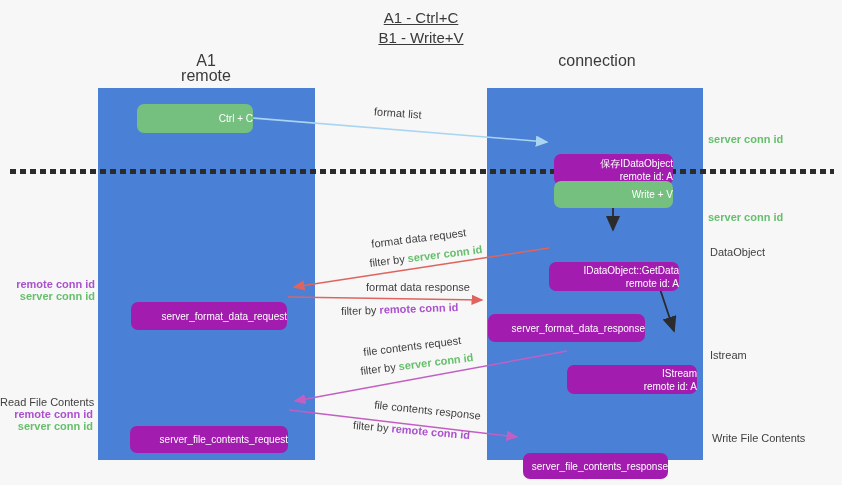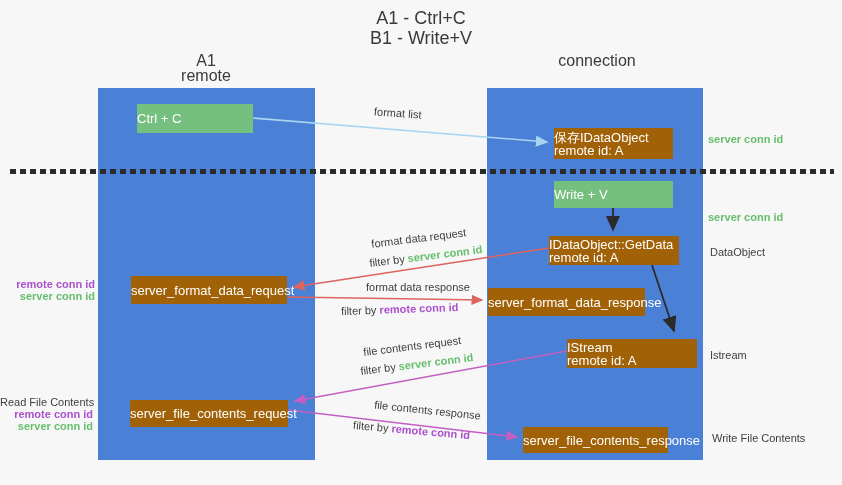--- a/index.html
+++ b/index.html
@@ -3,34 +3,34 @@
 <meta charset="utf-8">
 <style>
   html,body{margin:0;padding:0;}
   body{
     width:842px;height:485px;position:relative;overflow:hidden;
     background:#f7f7f7;color:#3c3c3c;
     font-family:"Liberation Sans",sans-serif;
   }
   .title{
     position:absolute;top:8px;left:0;width:842px;text-align:center;
-    font-size:18px;line-height:20px;color:#3a3a3a;
+    font-size:15px;line-height:20px;color:#3a3a3a;text-decoration:underline;
   }
   .lane{position:absolute;top:88px;height:372px;background:#4a80d5;}
   .lane-head{
     position:absolute;top:53px;width:120px;text-align:center;
     font-size:16px;line-height:15px;color:#3a3a3a;
   }
   .node{
-    position:absolute;display:flex;flex-direction:column;align-items:flex-start;
-    justify-content:center;color:#fff;font-size:13px;line-height:13px;
-    text-align:center;white-space:nowrap;
+    position:absolute;display:flex;flex-direction:column;align-items:flex-end;
+    justify-content:center;color:#fff;font-size:10px;line-height:13px;
+    text-align:center;white-space:nowrap;border-radius:7px;
   }
   .green{background:#76c07f;}
-  .orange{background:#a16207;}
+  .orange{background:#a21caf;margin-top:26px;}
   .dotted{
     position:absolute;left:10px;top:169px;width:824px;height:5px;
     background:repeating-linear-gradient(90deg,#2b2b2b 0,#2b2b2b 6px,transparent 6px,transparent 10px);
   }
   .lbl{position:absolute;font-size:11px;color:#3f3f3f;white-space:nowrap;}
   .conn-green{color:#67bf6d;font-weight:bold;}
   .conn-purple{color:#ab51cd;font-weight:bold;}
   .pre{margin-right:3px;}
   .r7n{transform:rotate(-7deg);}
   .r2n{transform:rotate(-2deg);}

